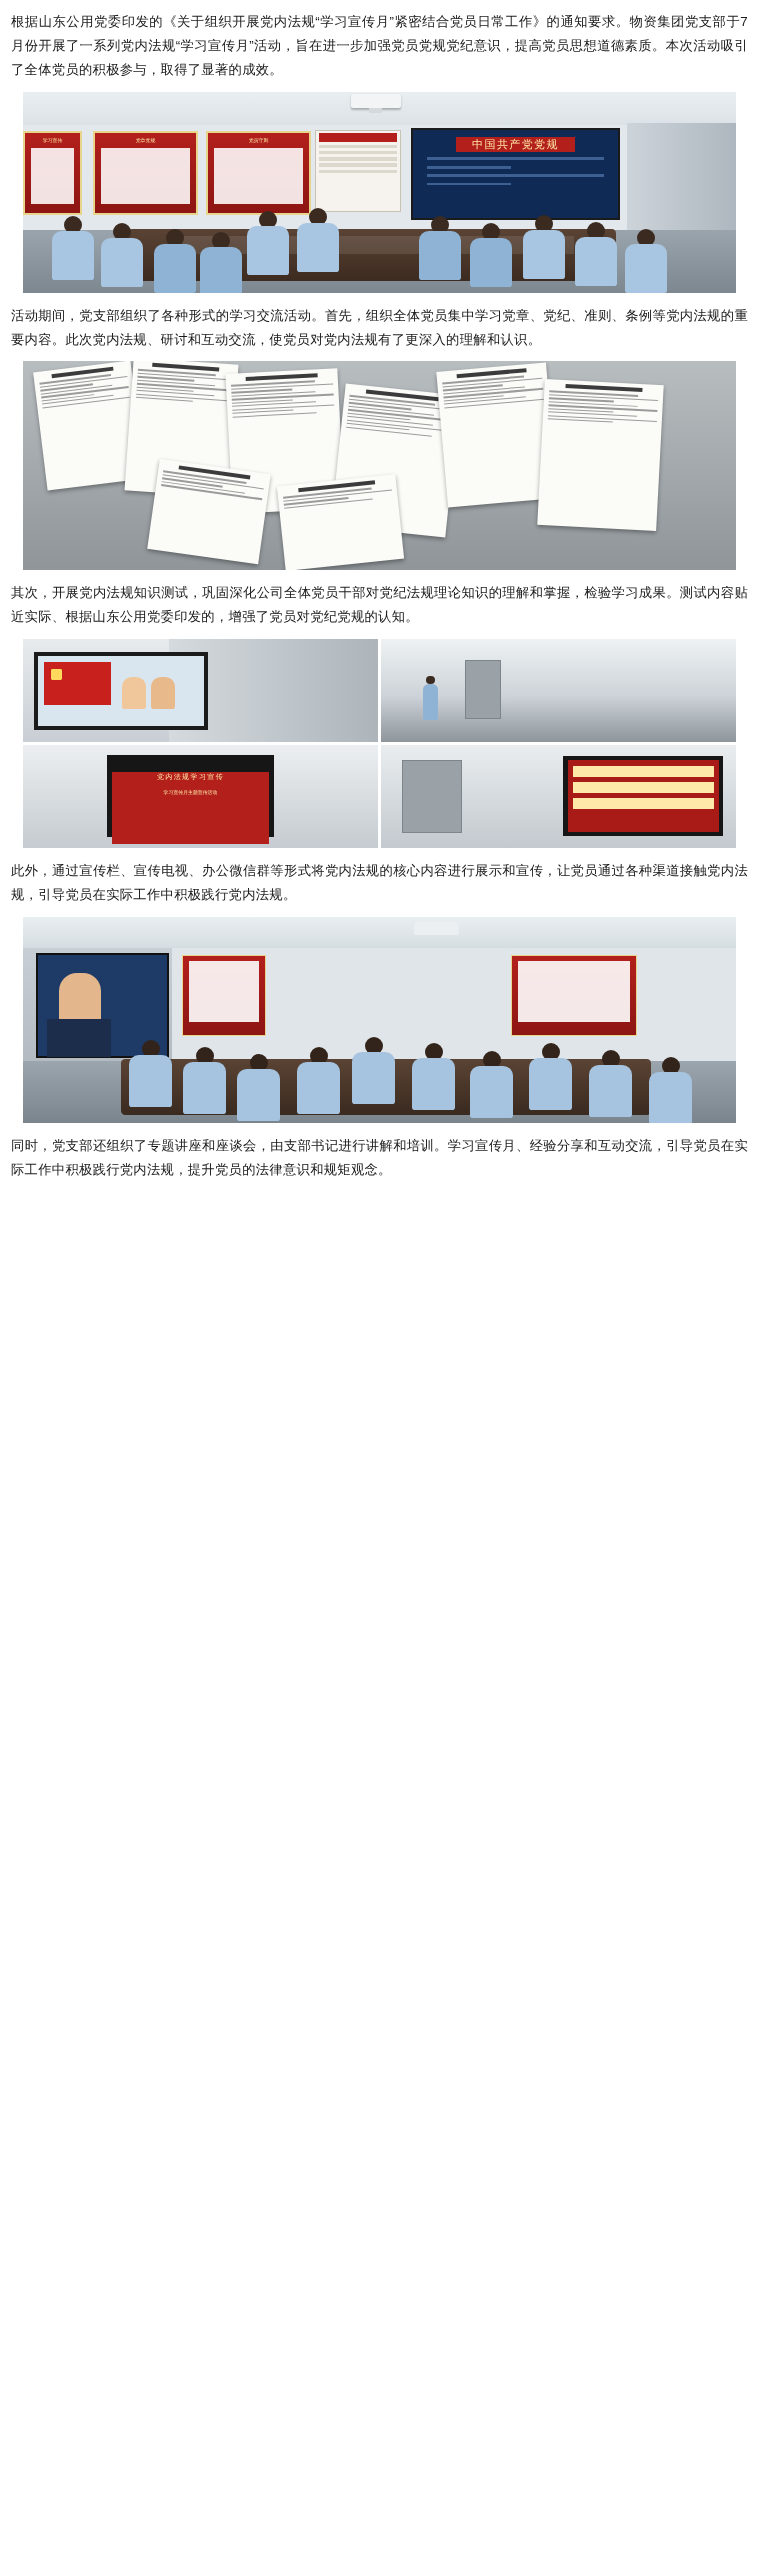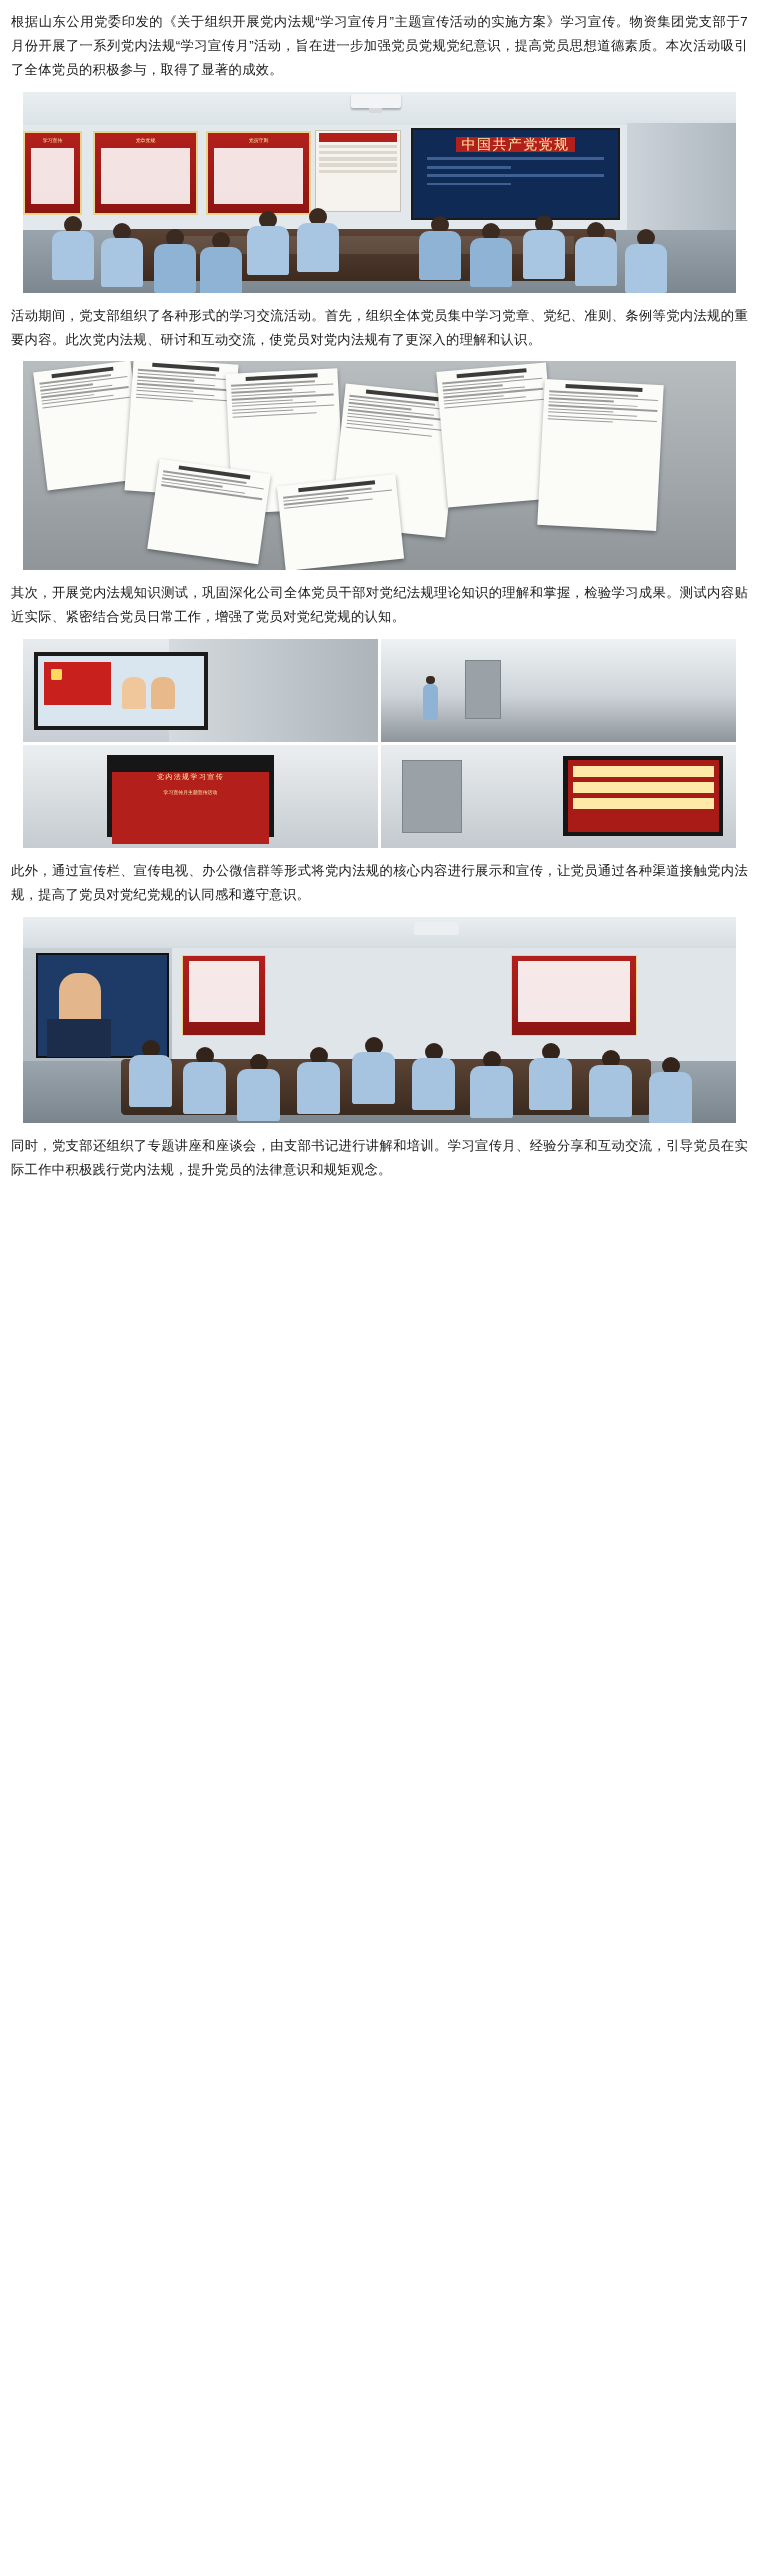--- a/index.html
+++ b/index.html
@@ -69,21 +69,21 @@
     background: #f6f3ee; border: 1.4px solid #c9c3b6;
   }
   .fig-meeting1 .board .bt { height: 8.4px; background: #b3201c; margin: 2.8px; }
   .fig-meeting1 .board .bl { height: 3.5px; background: #ddd8cd; margin: 2.8px; }
   .fig-meeting1 .screen {
     position: absolute; left: 388px; top: 36px; width: 209px; height: 92px;
     background: #0f2a55; border: 2.8px solid #1b1b1b;
   }
   .fig-meeting1 .screen .stitle {
     margin: 7px auto 0 auto; width: 119px; height: 15.3px;
-    background: #b3201c; color: #ffe9a8; font-size: 14px; text-align: center;
+    background: #b3201c; color: #ffe9a8; font-size: 11px; text-align: center;
     line-height: 15.3px; letter-spacing: 1.4px;
   }
   .fig-meeting1 .screen .sline { height: 2.8px; margin: 5.6px 14px; background: #3d5f92; }
   .fig-meeting1 .screen .sline.short { width: 84px; }
   .fig-meeting1 .sidewall {
     position: absolute; left: 604px; top: 31px; width: 109px; height: 119px;
     background: linear-gradient(90deg,#cdd4da,#aeb7bf);
   }
   .fig-meeting1 .floor {
     position: absolute; left: 0; top: 138px; width: 100%; height: 63px;
@@ -181,21 +181,21 @@
   .fig-meeting2 .table2 { position:absolute; left:98px; top:142px; width:530px; height:56px; background:linear-gradient(#5a4334,#3a2a1f); border-radius:4.2px;}
   .fig-meeting2 .person3 { position:absolute; width:46px; height:67px;}
   .fig-meeting2 .person3 .head { position:absolute; left:14px; top:0; width:18px; height:18px; border-radius:50%; background:#33241b;}
   .fig-meeting2 .person3 .body { position:absolute; left:1.4px; top:15.3px; width:43px; height:52px; background:#a6c4e0; border-radius:9.8px 9.8px 2.8px 2.8px;}
 </style>
 </head>
 <body>
 
 <div class="page">
 
-  <p class="para">根据山东公用党委印发的《关于组织开展党内法规“学习宣传月”主题宣传活动的实施方案》学习宣传。物资集团党支部于7月份开展了一系列党内法规“学习宣传月”活动，旨在进一步加强党员党规党纪意识，提高党员思想道德素质。本次活动吸引了全体党员的积极参与，取得了显著的成效。</p>
+  <p class="para">根据山东公用党委印发的《关于组织开展党内法规“学习宣传月”紧密结合党员日常工作》的通知要求。物资集团党支部于7月份开展了一系列党内法规“学习宣传月”活动，旨在进一步加强党员党规党纪意识，提高党员思想道德素质。本次活动吸引了全体党员的积极参与，取得了显著的成效。</p>
 
   <div class="figure fig-meeting1">
     <div class="ceiling"></div>
     <div class="proj"></div>
     <div class="backwall"></div>
     <div class="sidewall"></div>
     <div class="redpanel p3">
       <div class="pt">学习宣传</div>
       <div class="rows"></div>
     </div>
@@ -355,21 +355,21 @@
     </div>
     <div class="sheet" style="left:258px; top:119px; width:119px; height:85px; transform:rotate(-6deg);">
       <div class="h"></div>
       <div class="l m"></div>
         <div class="l"></div>
         <div class="l s"></div>
         <div class="l m"></div>
     </div>
   </div>
 
-  <p class="para">其次，开展党内法规知识测试，巩固深化公司全体党员干部对党纪法规理论知识的理解和掌握，检验学习成果。测试内容贴近实际、紧密结合党员日常工作，增强了党员对党纪党规的认知。</p>
+  <p class="para">其次，开展党内法规知识测试，巩固深化公司全体党员干部对党纪法规理论知识的理解和掌握，检验学习成果。测试内容贴近实际、根据山东公用党委印发的，增强了党员对党纪党规的认知。</p>
 
   <div class="figure fig-grid">
     <div class="cellimg c1">
       <div class="corr"></div>
       <div class="tv">
         <div class="inner">
           <div class="flag"></div>
           <div class="kid"></div>
           <div class="kid b"></div>
         </div>
@@ -393,21 +393,21 @@
       <div class="tvc">
         <div class="in">
           <div class="bar"></div>
           <div class="bar"></div>
           <div class="bar"></div>
         </div>
       </div>
     </div>
   </div>
 
-  <p class="para">此外，通过宣传栏、宣传电视、办公微信群等形式将党内法规的核心内容进行展示和宣传，让党员通过各种渠道接触党内法规，提高了党员对党纪党规的认同感和遵守意识。</p>
+  <p class="para">此外，通过宣传栏、宣传电视、办公微信群等形式将党内法规的核心内容进行展示和宣传，让党员通过各种渠道接触党内法规，引导党员在实际工作中积极践行党内法规。</p>
 
   <div class="figure fig-meeting2">
     <div class="ceil"></div>
     <div class="proj2"></div>
     <div class="wall2"></div>
     <div class="rp a">
         <div class="in"></div>
       </div>
     <div class="rp b">
         <div class="in"></div>

